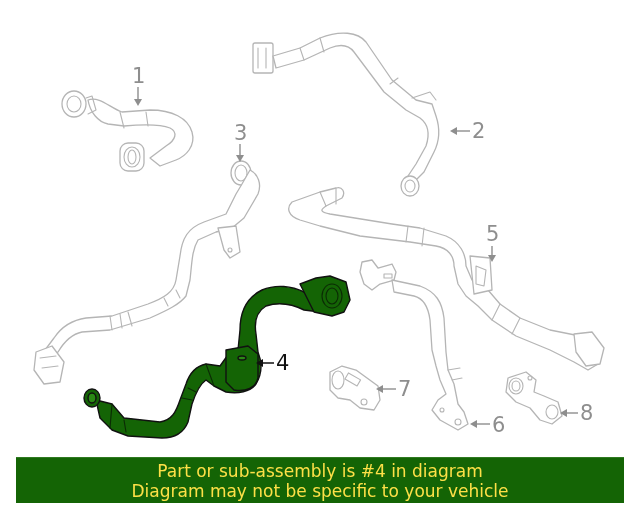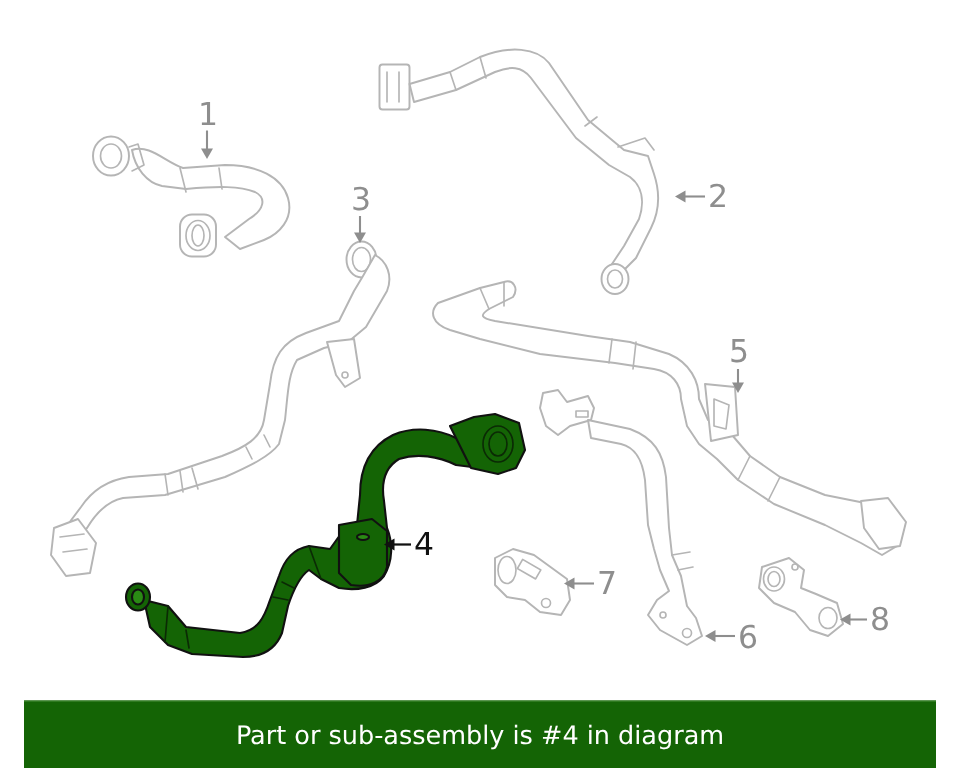--- a/index.html
+++ b/index.html
@@ -9,24 +9,24 @@
   .part-outline { fill: none; stroke: #b5b5b5; stroke-width: 1.1; stroke-linecap: round; stroke-linejoin: round; }
   .hl { fill: #146405; stroke: #111111; stroke-width: 1.4; stroke-linejoin: round; stroke-linecap: round; }
   .hl-line { fill: none; stroke: #0b2a05; stroke-width: 1.1; stroke-linecap: round; }
   .callout { font-family: "DejaVu Sans", sans-serif; font-size: 21px; fill: #8e8e8e; }
   .callout-hl { font-family: "DejaVu Sans", sans-serif; font-size: 21px; fill: #111111; }
   .arrow { stroke: #8e8e8e; stroke-width: 1.4; fill: none; }
   .arrow-head { fill: #8e8e8e; }
   .arrow-hl { stroke: #111111; stroke-width: 1.5; fill: none; }
   .arrow-head-hl { fill: #111111; }
   #banner {
-    position: absolute; left: 16px; top: 467px; width: 608px; height: 45px;
+    position: absolute; left: 16px; top: 457px; width: 608px; height: 45px;
     background: #146405; border-top: 1px solid #2f7a20;
     display: flex; flex-direction: column; align-items: center; justify-content: center;
-    color: #ffffff; font-family: "DejaVu Sans", sans-serif; font-size: 17px; line-height: 20px;
+    color: #fde047; font-family: "DejaVu Sans", sans-serif; font-size: 17px; line-height: 20px;
   }
 </style>
 </head>
 <body>
 
 <svg id="diagram" viewBox="0 0 640 450" xmlns="http://www.w3.org/2000/svg">
 
   <g>
     <path class="part" d="M88,100 C100,96 110,108 122,112 L150,110 C172,110 188,118 192,132 C196,146 186,156 176,160 L160,166 L150,158 L166,146 C176,140 178,132 170,128 C160,124 146,124 124,126 L108,124 C98,122 90,112 88,100 Z"></path>
     <ellipse class="part" cx="74" cy="104" rx="12" ry="13"></ellipse>
@@ -122,13 +122,14 @@
     <circle class="part-outline" cx="530" cy="378" r="2"></circle>
     <ellipse class="part-outline" cx="552" cy="412" rx="6" ry="7"></ellipse>
   </g>
   <text class="callout" x="580" y="420">8</text>
   <line class="arrow" x1="566" y1="413" x2="578" y2="413"></line>
   <path class="arrow-head" d="M560,413 L567,409 L567,417 Z"></path>
 </svg>
 
 <div id="banner">
   <div>Part or sub-assembly is #4 in diagram</div>
+  <div>Diagram may not be specific to your vehicle</div>
 </div>
 
 </body></html>

